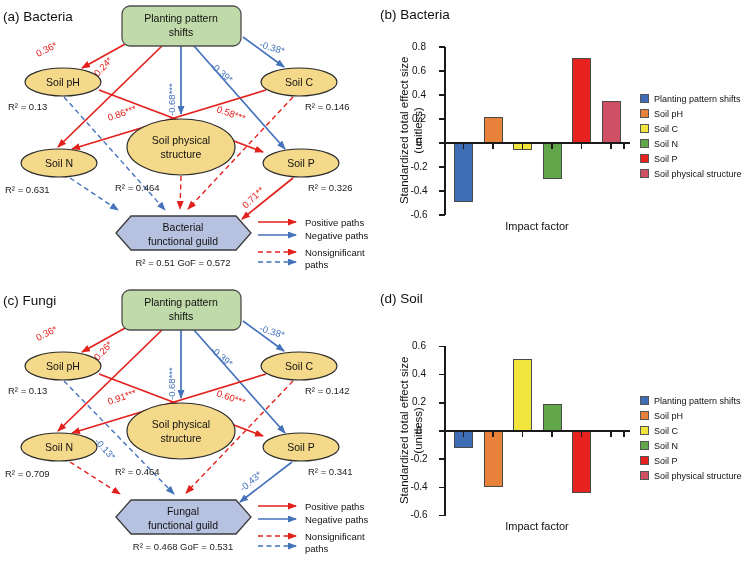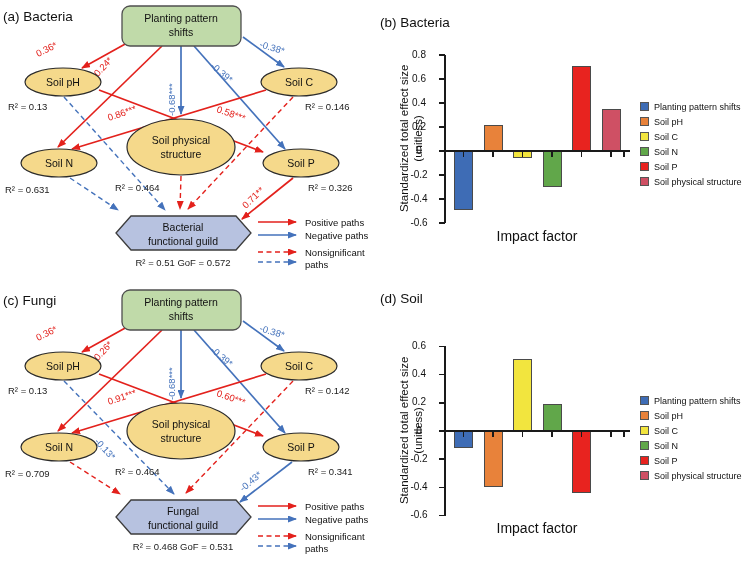--- a/index.html
+++ b/index.html
@@ -1,27 +1,27 @@
 <!DOCTYPE html>
 <html><head>
 <meta charset="utf-8">
 <style>
   html,body{margin:0;padding:0;background:#fff;font-family:"Liberation Sans",sans-serif;}
   .canvas{position:relative;width:746px;height:568px;background:#fff;overflow:hidden;}
   .sem-panel{position:absolute;width:373px;height:284px;}
   #sem-a{left:0;top:0;} #sem-c{left:0;top:284px;}
   .chart{position:absolute;width:373px;height:284px;}
-  #chart-b{left:373px;top:8px;} #chart-d{left:373px;top:284px;}
+  #chart-b{left:373px;top:0;} #chart-d{left:373px;top:284px;}
   .chart-title{position:absolute;left:7px;top:7px;font-size:13.5px;color:#111;white-space:nowrap;}
   .plot{position:absolute;left:0;top:0;width:100%;height:100%;}
   .axis{position:absolute;background:#1a1a1a;}
   .tick{position:absolute;background:#1a1a1a;}
   .tick-label{position:absolute;font-size:10px;color:#111;text-align:center;}
   .bar{position:absolute;box-sizing:border-box;border:1px solid #4a4a4a;}
-  .xlabel{position:absolute;font-size:14px;color:#111;text-align:center;width:120px;left:104px;}
+  .xlabel{position:absolute;font-size:11px;color:#111;text-align:center;width:120px;left:104px;}
   #chart-b .xlabel{top:220px;} #chart-d .xlabel{top:236px;}
   .ylabel{position:absolute;width:220px;left:-72px;text-align:center;font-size:11.5px;color:#111;
           transform:rotate(-90deg);line-height:1.25;}
   #chart-b .ylabel{top:116px;} #chart-d .ylabel{top:132px;}
   .legend{position:absolute;left:267px;}
   #chart-b .legend{top:94px;} #chart-d .legend{top:112px;}
   .legend-row{display:flex;height:15px;}
   .legend-swatch{width:9px;height:9px;border:1px solid #555;box-sizing:border-box;flex:0 0 9px;}
   .legend-label{font-size:9px;color:#111;margin-left:5px;white-space:nowrap;}
   

